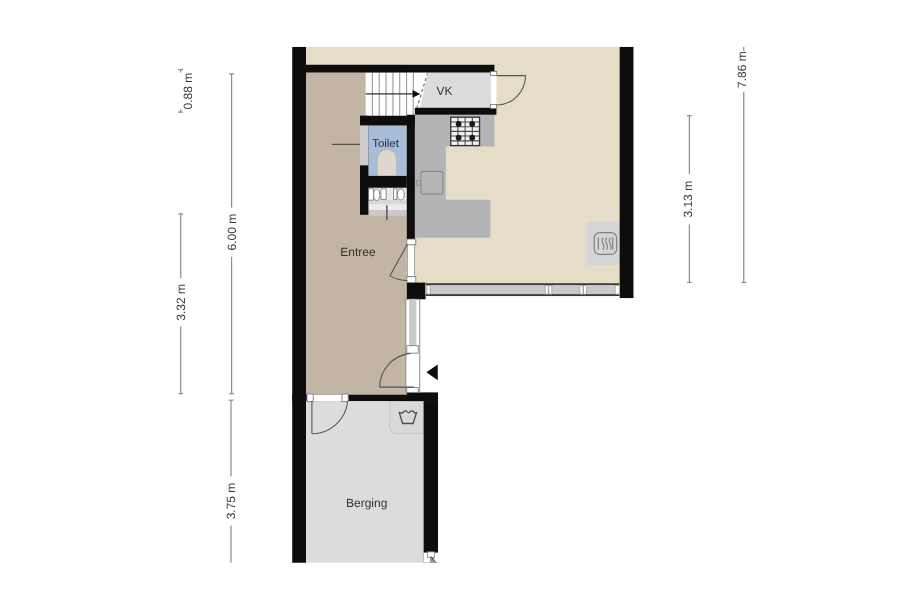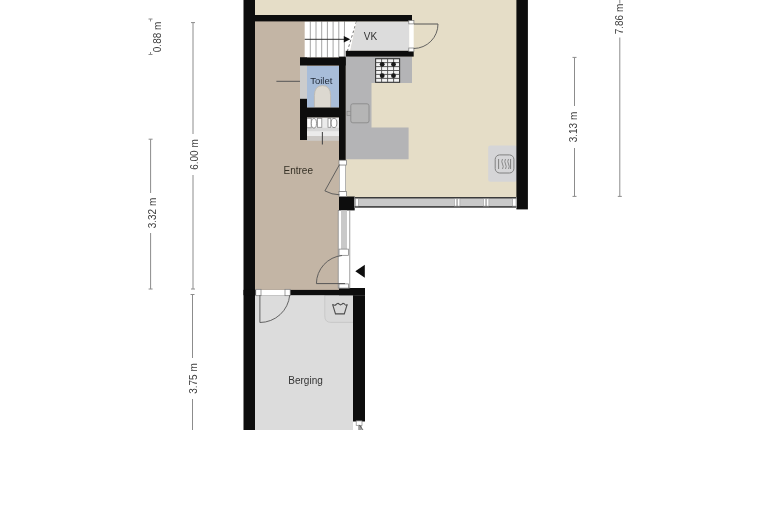--- a/index.html
+++ b/index.html
@@ -1,16 +1,16 @@
 <!DOCTYPE html>
 <html><head>
 <meta charset="utf-8">
 <style>
   html,body{margin:0;padding:0;background:#fff;}
-  .page{width:770px;height:430px;position:relative;font-family:"Liberation Sans",sans-serif;}
+  .page{width:770px;height:430px;position:relative;font-family:"Liberation Sans",sans-serif;margin-top:39px;}
   svg{position:absolute;top:0;left:0;}
   text{font-family:"Liberation Sans",sans-serif;}
 </style>
 </head>
 <body>
 <div class="page">
 <svg width="770" height="513" viewBox="0 0 770 513">
 
 <rect x="0" y="0" width="770" height="513" fill="#ffffff"></rect>
 

